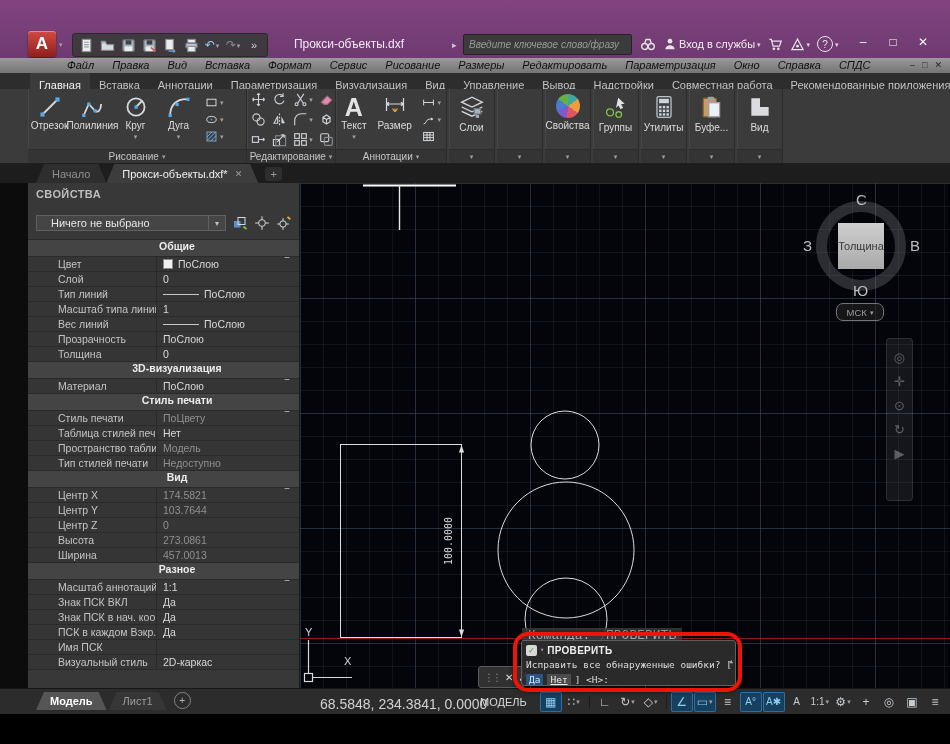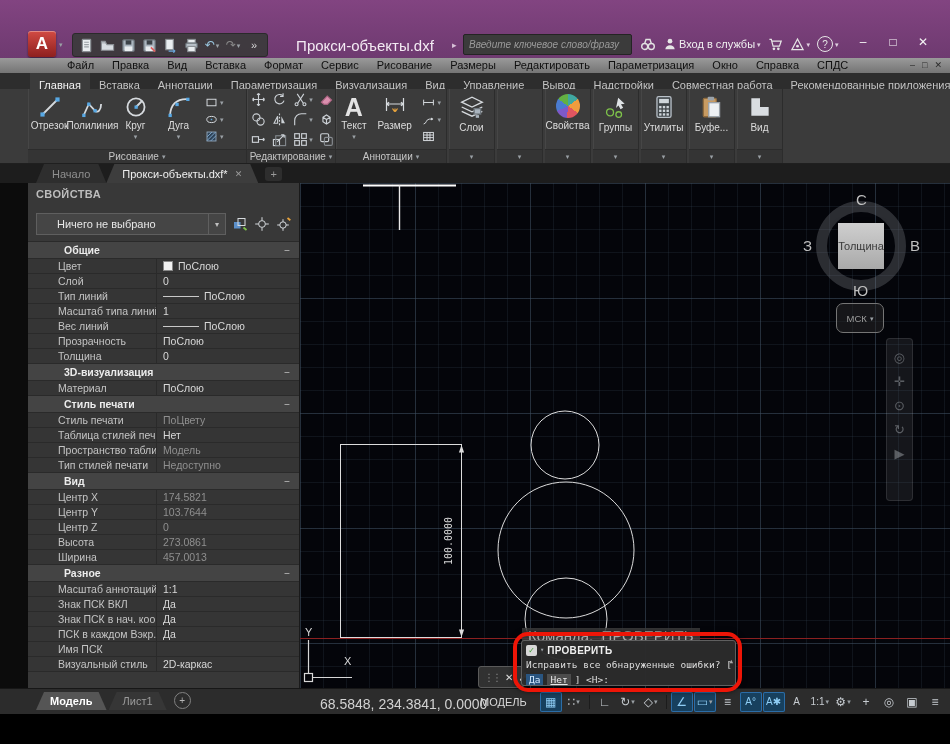--- a/index.html
+++ b/index.html
@@ -14,37 +14,37 @@
   #app-logo{left:28px;top:29px;width:38px;height:30px;display:flex;align-items:center;gap:3px;}
   #app-logo .amark{width:28px;height:26px;border-radius:3px;background:linear-gradient(#d24b43,#8e1f1f);
     color:#fff;font-weight:bold;font-size:17px;display:flex;align-items:center;justify-content:center;
     box-shadow:inset 0 1px 0 rgba(255,255,255,.35),0 1px 2px rgba(0,0,0,.5);}
   #qat{left:72px;top:33px;height:22px;background:rgba(58,58,58,.9);border:1px solid #2a2a2a;border-radius:3px;
     display:flex;align-items:center;padding:0 4px;gap:3px;}
   .qat-btn{min-width:18px;height:18px;display:flex;align-items:center;justify-content:center;gap:1px;}
   .qat-btn .g{color:#9ac7e0;font-size:12px;line-height:1;}
   .qat-btn .g.dim{color:#8a8a8a;}
   .qat-btn .g.plain{color:#d5d5d5;font-size:11px;}
-  #title-text{left:260px;top:37px;width:210px;text-align:center;font-size:15px;color:#f3eaf3;white-space:nowrap;}
+  #title-text{left:244px;top:37px;width:210px;text-align:center;font-size:12px;color:#f3eaf3;white-space:nowrap;}
   #search{left:452px;top:34px;width:180px;height:21px;display:flex;align-items:center;}
   #search .sarrow{width:11px;color:#d8c2d8;font-size:9px;}
   #search .sfield{flex:1;height:19px;background:#3b3b3b;border:1px solid #242424;border-radius:2px;display:flex;align-items:center;}
   #search input{border:0;background:transparent;outline:none;width:100%;font-style:italic;font-size:10px;
     color:#cfcfcf;font-family:"Liberation Sans",sans-serif;padding:0 5px;}
   #search input::placeholder{color:#9a9a9a;}
   #tb-extra{left:640px;top:33px;height:22px;display:flex;align-items:center;gap:7px;}
   #tb-extra .tlabel{font-size:11px;color:#f0f0f0;}
   #tb-extra .tbtn{display:flex;align-items:center;gap:2px;text-align:right;}
   #win-ctl{right:12px;top:31px;display:flex;}
   #win-ctl .wbtn{width:30px;height:22px;display:flex;align-items:center;justify-content:center;color:#f5f5f5;font-size:12px;}
 
   
   #menubar{left:0;top:58px;width:950px;height:15px;background:linear-gradient(#9a9a9a,#747474);
     display:flex;align-items:center;padding-left:58px;box-sizing:border-box;}
-  .mitem{padding:0 9px;font-size:11px;color:#101010;line-height:15px;white-space:nowrap;}
+  .mitem{padding:0 9px;font-size:11px;color:#101010;line-height:15px;white-space:nowrap;font-style:italic;}
   #menu-ctl{position:absolute;right:8px;top:58px;height:15px;display:flex;align-items:center;gap:7px;}
   #menu-ctl span{color:#2b2b2b;font-size:9px;line-height:1;}
 
   
   #ribbontabs{left:0;top:73px;width:950px;height:16px;background:#2d2d2d;display:flex;align-items:stretch;padding-left:30px;box-sizing:border-box;}
   .rtab{padding:12px 9px;font-size:11px;color:#c4c4c4;display:flex;align-items:center;white-space:nowrap;}
   .rtab.active{background:#3b3b3b;color:#f4f4f4;}
 
   
   #ribbon{left:0;top:89px;width:950px;height:75px;background:#3b3b3b;border-bottom:1px solid #1f1f1f;
@@ -72,28 +72,28 @@
   .dtab.activedoc{background:#3d3d3d;color:#efefef;}
   .dtab .x{color:#9a9a9a;font-size:9px;}
   .dplus{width:17px;height:14px;background:#2e2e2e;border-radius:3px;color:#9a9a9a;font-size:11px;
     display:flex;align-items:center;justify-content:center;margin-left:7px;margin-bottom:2px;}
 
   
   #leftstrip{left:0;top:183px;width:28px;height:531px;background:#0c0c0c;}
   #palette{left:28px;top:183px;width:272px;height:505px;background:#383838;border-right:1px solid #1a1a1a;box-sizing:border-box;}
   #palette-header{height:20px;padding:5px 8px 0;font-size:11px;font-weight:bold;color:#bdbdbd;letter-spacing:.4px;}
   #selector-row{display:flex;align-items:center;gap:5px;padding:5px 6px 6px 8px;}
-  #obj-combo{flex:0 0 190px;height:22px;background:#454545;border:1px solid #5f5f5f;display:flex;align-items:center;
-    font-size:11px;color:#e8e8e8;padding-left:20px;box-sizing:border-box;}
+  #obj-combo{flex:0 0 190px;height:16px;background:#454545;border:1px solid #5f5f5f;display:flex;align-items:center;
+    font-size:11px;color:#e8e8e8;padding-left:14px;box-sizing:border-box;}
   #obj-combo .combo-arrow{margin-left:auto;width:16px;align-self:stretch;border-left:1px solid #5f5f5f;
     display:flex;align-items:center;justify-content:center;color:#c0c0c0;font-size:8px;}
   .pal-btn{width:20px;height:20px;display:flex;align-items:center;justify-content:center;}
   #prop-grid{border-top:1px solid #2a2a2a;}
   .psec{height:16px;background:#444;display:flex;align-items:center;padding:0 9px 0 36px;font-size:10.5px;
-    font-weight:bold;color:#ececec;border-bottom:1px solid #2a2a2a;}
+    font-weight:bold;color:#ececec;border-bottom:1px solid #2a2a2a;flex-direction:column;}
   .psec .minus{margin-left:auto;color:#c6c6c6;font-weight:normal;font-size:10px;}
   .prow{height:14px;display:flex;background:#353535;border-bottom:1px solid #2a2a2a;font-size:10.5px;}
   .plabel{flex:0 0 128px;color:#c4c4c4;padding-left:30px;display:flex;align-items:center;
     overflow:hidden;white-space:nowrap;box-sizing:border-box;}
   .pval{flex:1;border-left:1px solid #2a2a2a;display:flex;align-items:center;padding-left:6px;gap:5px;
     color:#d8d8d8;overflow:hidden;white-space:nowrap;}
   .pval.dim{color:#8f8f8f;}
   .swatch{width:8px;height:8px;background:#f2f2f2;border:1px solid #888;flex:0 0 auto;}
   .lsample{width:36px;height:1px;background:#c9c9c9;flex:0 0 auto;}
 
@@ -103,31 +103,31 @@
       linear-gradient(rgba(64,80,98,.45) 1px,transparent 1px),
       linear-gradient(90deg,rgba(64,80,98,.45) 1px,transparent 1px),
       linear-gradient(rgba(64,80,98,.2) 1px,transparent 1px),
       linear-gradient(90deg,rgba(64,80,98,.2) 1px,transparent 1px);
     background-size:115px 115px,115px 115px,23px 23px,23px 23px;}
   #viewcube-ring{left:516px;top:18px;width:90px;height:90px;box-sizing:border-box;
     border:11px solid rgba(135,140,145,.3);border-radius:50%;}
   #viewcube-face{left:538px;top:40px;width:46px;height:46px;background:linear-gradient(#cfcfcf,#a9a9a9);
     color:#3a3a3a;font-size:11px;display:flex;align-items:center;justify-content:center;box-shadow:0 0 4px rgba(0,0,0,.5);}
   .vclabel{color:#bfbfbf;font-size:15px;}
-  #wcs-pill{left:536px;top:120px;width:48px;height:30px;border:1px solid #757575;border-radius:7px;
+  #wcs-pill{left:536px;top:120px;width:48px;height:18px;border:1px solid #757575;border-radius:7px;
     background:rgba(40,40,40,.5);display:flex;align-items:center;justify-content:center;gap:3px;
     font-size:9.5px;color:#9a9a9a;box-sizing:border-box;}
   #navbar{left:586px;top:155px;width:27px;height:163px;background:rgba(125,130,135,.14);
     border:1px solid rgba(210,215,220,.13);border-radius:4px;box-sizing:border-box;
     display:flex;flex-direction:column;align-items:center;gap:11px;padding-top:12px;}
   .nav-ic{color:rgba(222,227,232,.35);font-size:13px;line-height:1;}
 
   
   #cmd-history{left:522px;top:628px;height:15px;background:rgba(62,62,62,.85);color:#a8a8a8;
-    font-family:Liberation Sans, sans-serif;font-size:15px;display:flex;align-items:center;
+    font-family:Liberation Mono, monospace;font-size:13px;display:flex;align-items:center;
     padding:0 6px;white-space:pre;z-index:25;}
   #cmd-strip{left:478px;top:666px;width:46px;height:22px;background:rgba(52,52,52,.95);border:1px solid #5a5a5a;
     border-radius:3px;display:flex;align-items:center;gap:5px;padding:0 5px;box-sizing:border-box;z-index:26;}
   #cmd-strip .grip{color:#8a8a8a;font-size:10px;letter-spacing:-2px;}
   #cmd-strip .x{color:#e0e0e0;font-size:10px;}
   #cmd-box{left:521px;top:640px;width:215px;height:46px;background:rgba(43,43,43,.97);border:1px solid #5f5f5f;
     border-radius:3px;box-sizing:border-box;z-index:30;font-family:"DejaVu Sans Mono",monospace;
     font-size:9.5px;color:#dcdcdc;padding:2px 11px 2px 4px;}
   #cmd-box .r1{display:flex;align-items:center;gap:3px;height:14px;}
   #cmd-box .chk{width:11px;height:11px;background:#d8d8d8;border-radius:2px;color:#3f9b35;font-size:9px;

